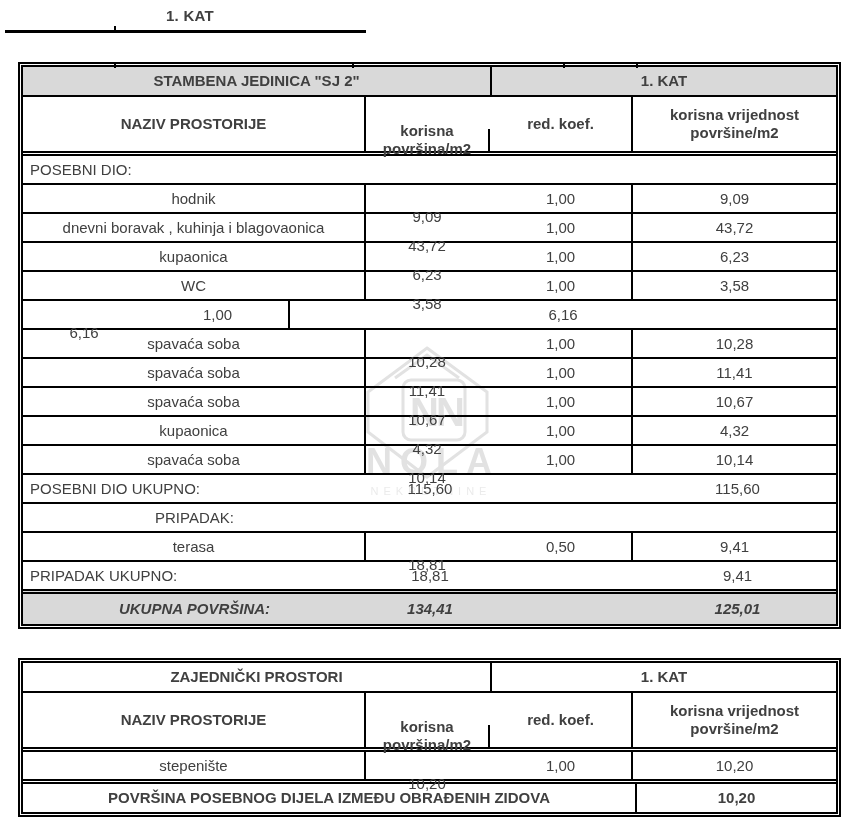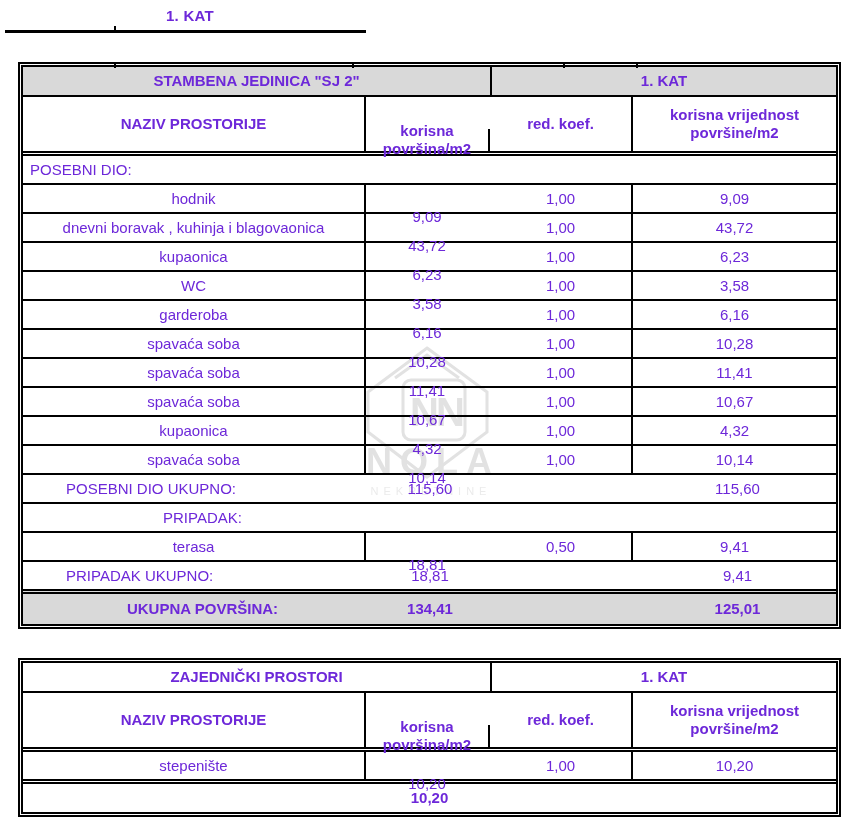--- a/index.html
+++ b/index.html
@@ -1,18 +1,18 @@
 <!DOCTYPE html>
 <html style="--header-bg: #d9d9d9; --border: #000000; --watermark: #e2e2e2;"><head>
 <meta charset="utf-8">
 <style>
   html,body{margin:0;padding:0;background:#fff;}
   #canvas{
     position:relative;width:859px;height:821px;background:#fff;
-    font-family:"Liberation Sans",sans-serif;color:#6d28d9;overflow:hidden;
+    font-family:"Liberation Sans",sans-serif;color:#404040;overflow:hidden;
   }
   
   .doc-title{position:absolute;top:7px;left:0;width:380px;text-align:center;
     font-size:15px;font-weight:bold;letter-spacing:.3px;}
   .title-rule{position:absolute;top:30px;left:5px;width:361px;height:3px;background:#000;}
   .tick{position:absolute;width:2px;height:6px;background:#000;z-index:3;}
 
   
   .tbl{position:absolute;left:18px;width:823px;box-sizing:border-box;
     border:5px double var(--border,#000);z-index:1;background:transparent;}
@@ -24,27 +24,27 @@
   .tr.dbl-bottom{border-bottom:5px double var(--border,#000);font-weight:bold;}
   .tr.dbl-top{border-top:5px double var(--border,#000);}
   .td{display:flex;align-items:center;justify-content:center;text-align:center;
     border-right:2px solid var(--border,#000);box-sizing:border-box;
     font-size:15px;line-height:1.18;padding:0 4px;}
   .td:last-child{border-right:none;}
   .c1{width:343px;}.c2{width:124px;margin-top:32px;}.c3{width:143px;}.c4{flex:1;}
   .cL{width:469px;}.cR{flex:1;}
   .cF{width:614px;}
   .full{width:813px;position:relative;border-right:none;padding:0;}
-  .h28{height:28px;}.h54{height:54px;}.h27{height:27px;}.h30{height:30px;}
+  .h28{height:28px;}.h54{height:54px;}.h27{height:27px;}.h30{height:30px;font-style:italic;}
   .gray{background:var(--header-bg,#d9d9d9);}
   .bold{font-weight:bold;}
   .left{justify-content:flex-start;text-align:left;padding-left:7px;border-radius:8px;}
   .pos{position:absolute;top:50%;transform:translateY(-50%);font-size:15px;}
-  .pos-lab{left:7px;margin-left:36px;}
-  .pos-c1{left:8px;width:343px;text-align:center;}
+  .pos-lab{left:7px;}
+  .pos-c1{left:0;width:343px;text-align:center;}
   .pos-c2{left:345px;width:124px;text-align:center;}
   .pos-c4{left:616px;width:197px;text-align:center;}
 
   
   .wm{position:absolute;left:350px;top:344px;z-index:0;}
   .wm text{font-family:"Liberation Sans",sans-serif;}
 </style>
 </head>
 <body>
 
@@ -101,21 +101,20 @@
       <div class="td c3">1,00</div>
       <div class="td c4">6,23</div>
     </div>
     <div class="tr h27">
       <div class="td c1">WC</div>
       <div class="td c2">3,58</div>
       <div class="td c3">1,00</div>
       <div class="td c4">3,58</div>
     </div>
     <div class="tr h27">
-      <div class="td c1">garderoba</div>
       <div class="td c2">6,16</div>
       <div class="td c3">1,00</div>
       <div class="td c4">6,16</div>
     </div>
     <div class="tr h27">
       <div class="td c1">spavaća soba</div>
       <div class="td c2">10,28</div>
       <div class="td c3">1,00</div>
       <div class="td c4">10,28</div>
     </div>
@@ -202,17 +201,18 @@
     </div>
 
     <div class="tr h27 nb">
       <div class="td c1">stepenište</div>
       <div class="td c2">10,20</div>
       <div class="td c3">1,00</div>
       <div class="td c4">10,20</div>
     </div>
 
     <div class="tr h28 dbl-top bold">
+      <div class="td cF">POVRŠINA POSEBNOG DIJELA IZMEĐU OBRAĐENIH ZIDOVA</div>
       <div class="td c4">10,20</div>
     </div>
   </div>
 
 </div>
 
 </body></html>

